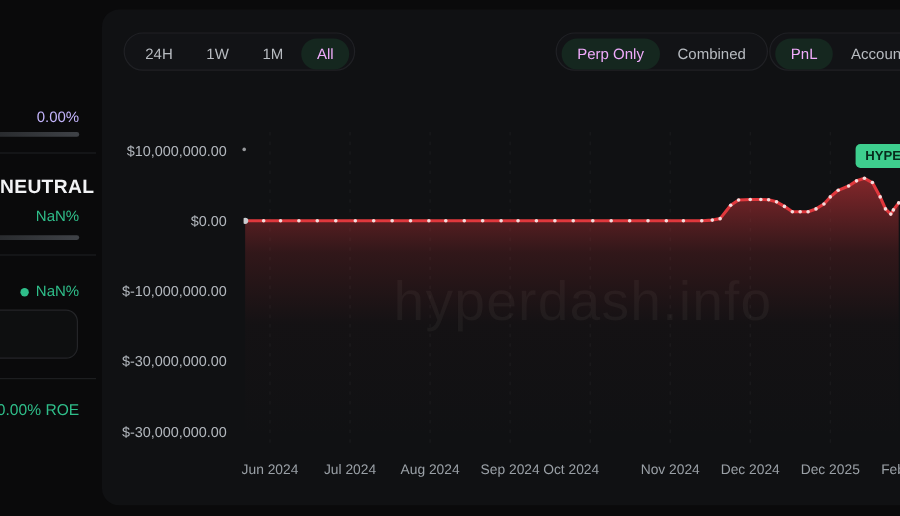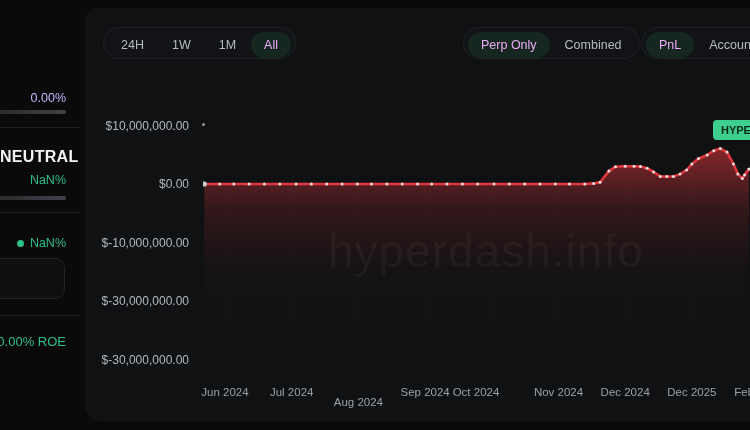--- a/index.html
+++ b/index.html
@@ -77,21 +77,21 @@
         <div class="ylab" style="top: 117.5px;">$10,000,000.00</div>
         <div class="ylab" style="top: 176px;">$0.00</div>
         <div class="ylab" style="top: 234.5px;">$-10,000,000.00</div>
         <div class="ylab" style="top: 293px;">$-30,000,000.00</div>
         <div class="ylab" style="top: 351.5px;">$-30,000,000.00</div>
       </div>
 
     <div id="xlabels">
         <span class="xlab" style="left: 140px;">Jun 2024</span>
         <span class="xlab" style="left: 206.7px;">Jul 2024</span>
-        <span class="xlab" style="left: 273.4px; margin-top: 10px;">Aug 2024</span>
+        <span class="xlab" style="left: 273.4px;">Aug 2024</span>
         <span class="xlab" style="left: 340.1px;">Sep 2024</span>
         <span class="xlab" style="left: 391px;">Oct 2024</span>
         <span class="xlab" style="left: 473.5px;">Nov 2024</span>
         <span class="xlab" style="left: 540.2px;">Dec 2024</span>
         <span class="xlab" style="left: 606.9px;">Dec 2025</span>
         <span class="xlab" style="left: 673.6px;">Feb 2025</span>
       </div>
 
     <div id="stray-dot"></div>
 

